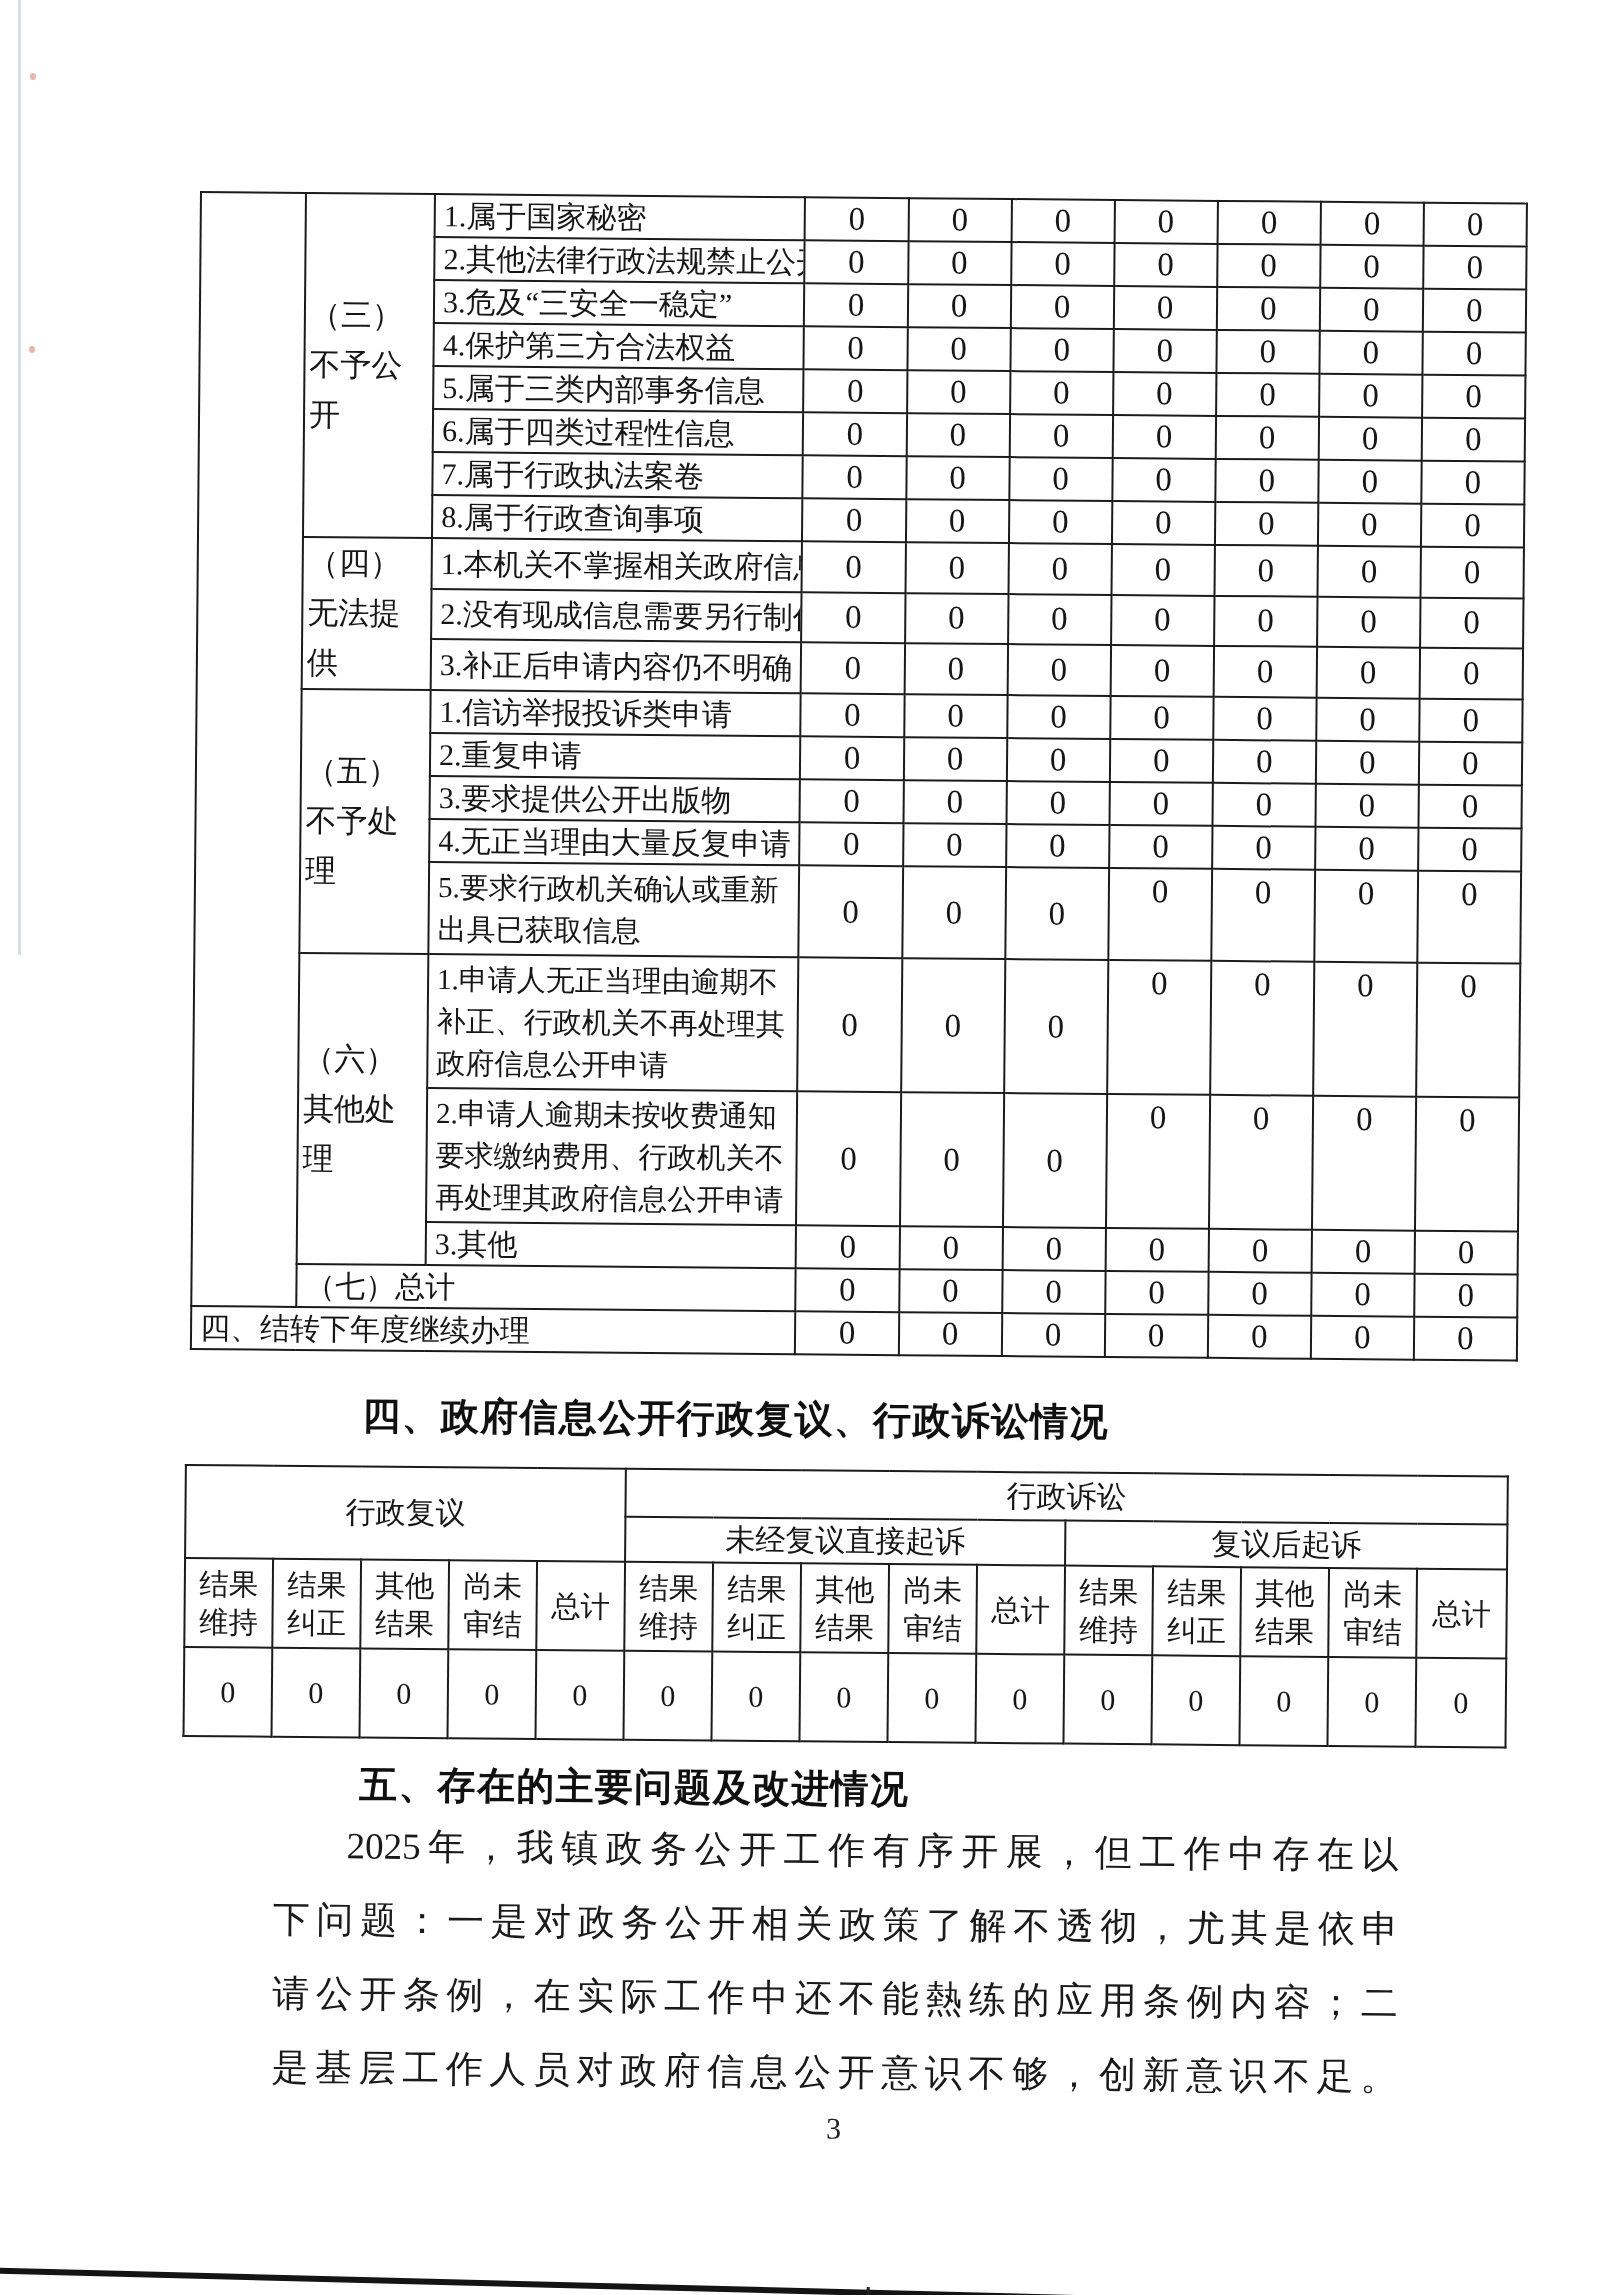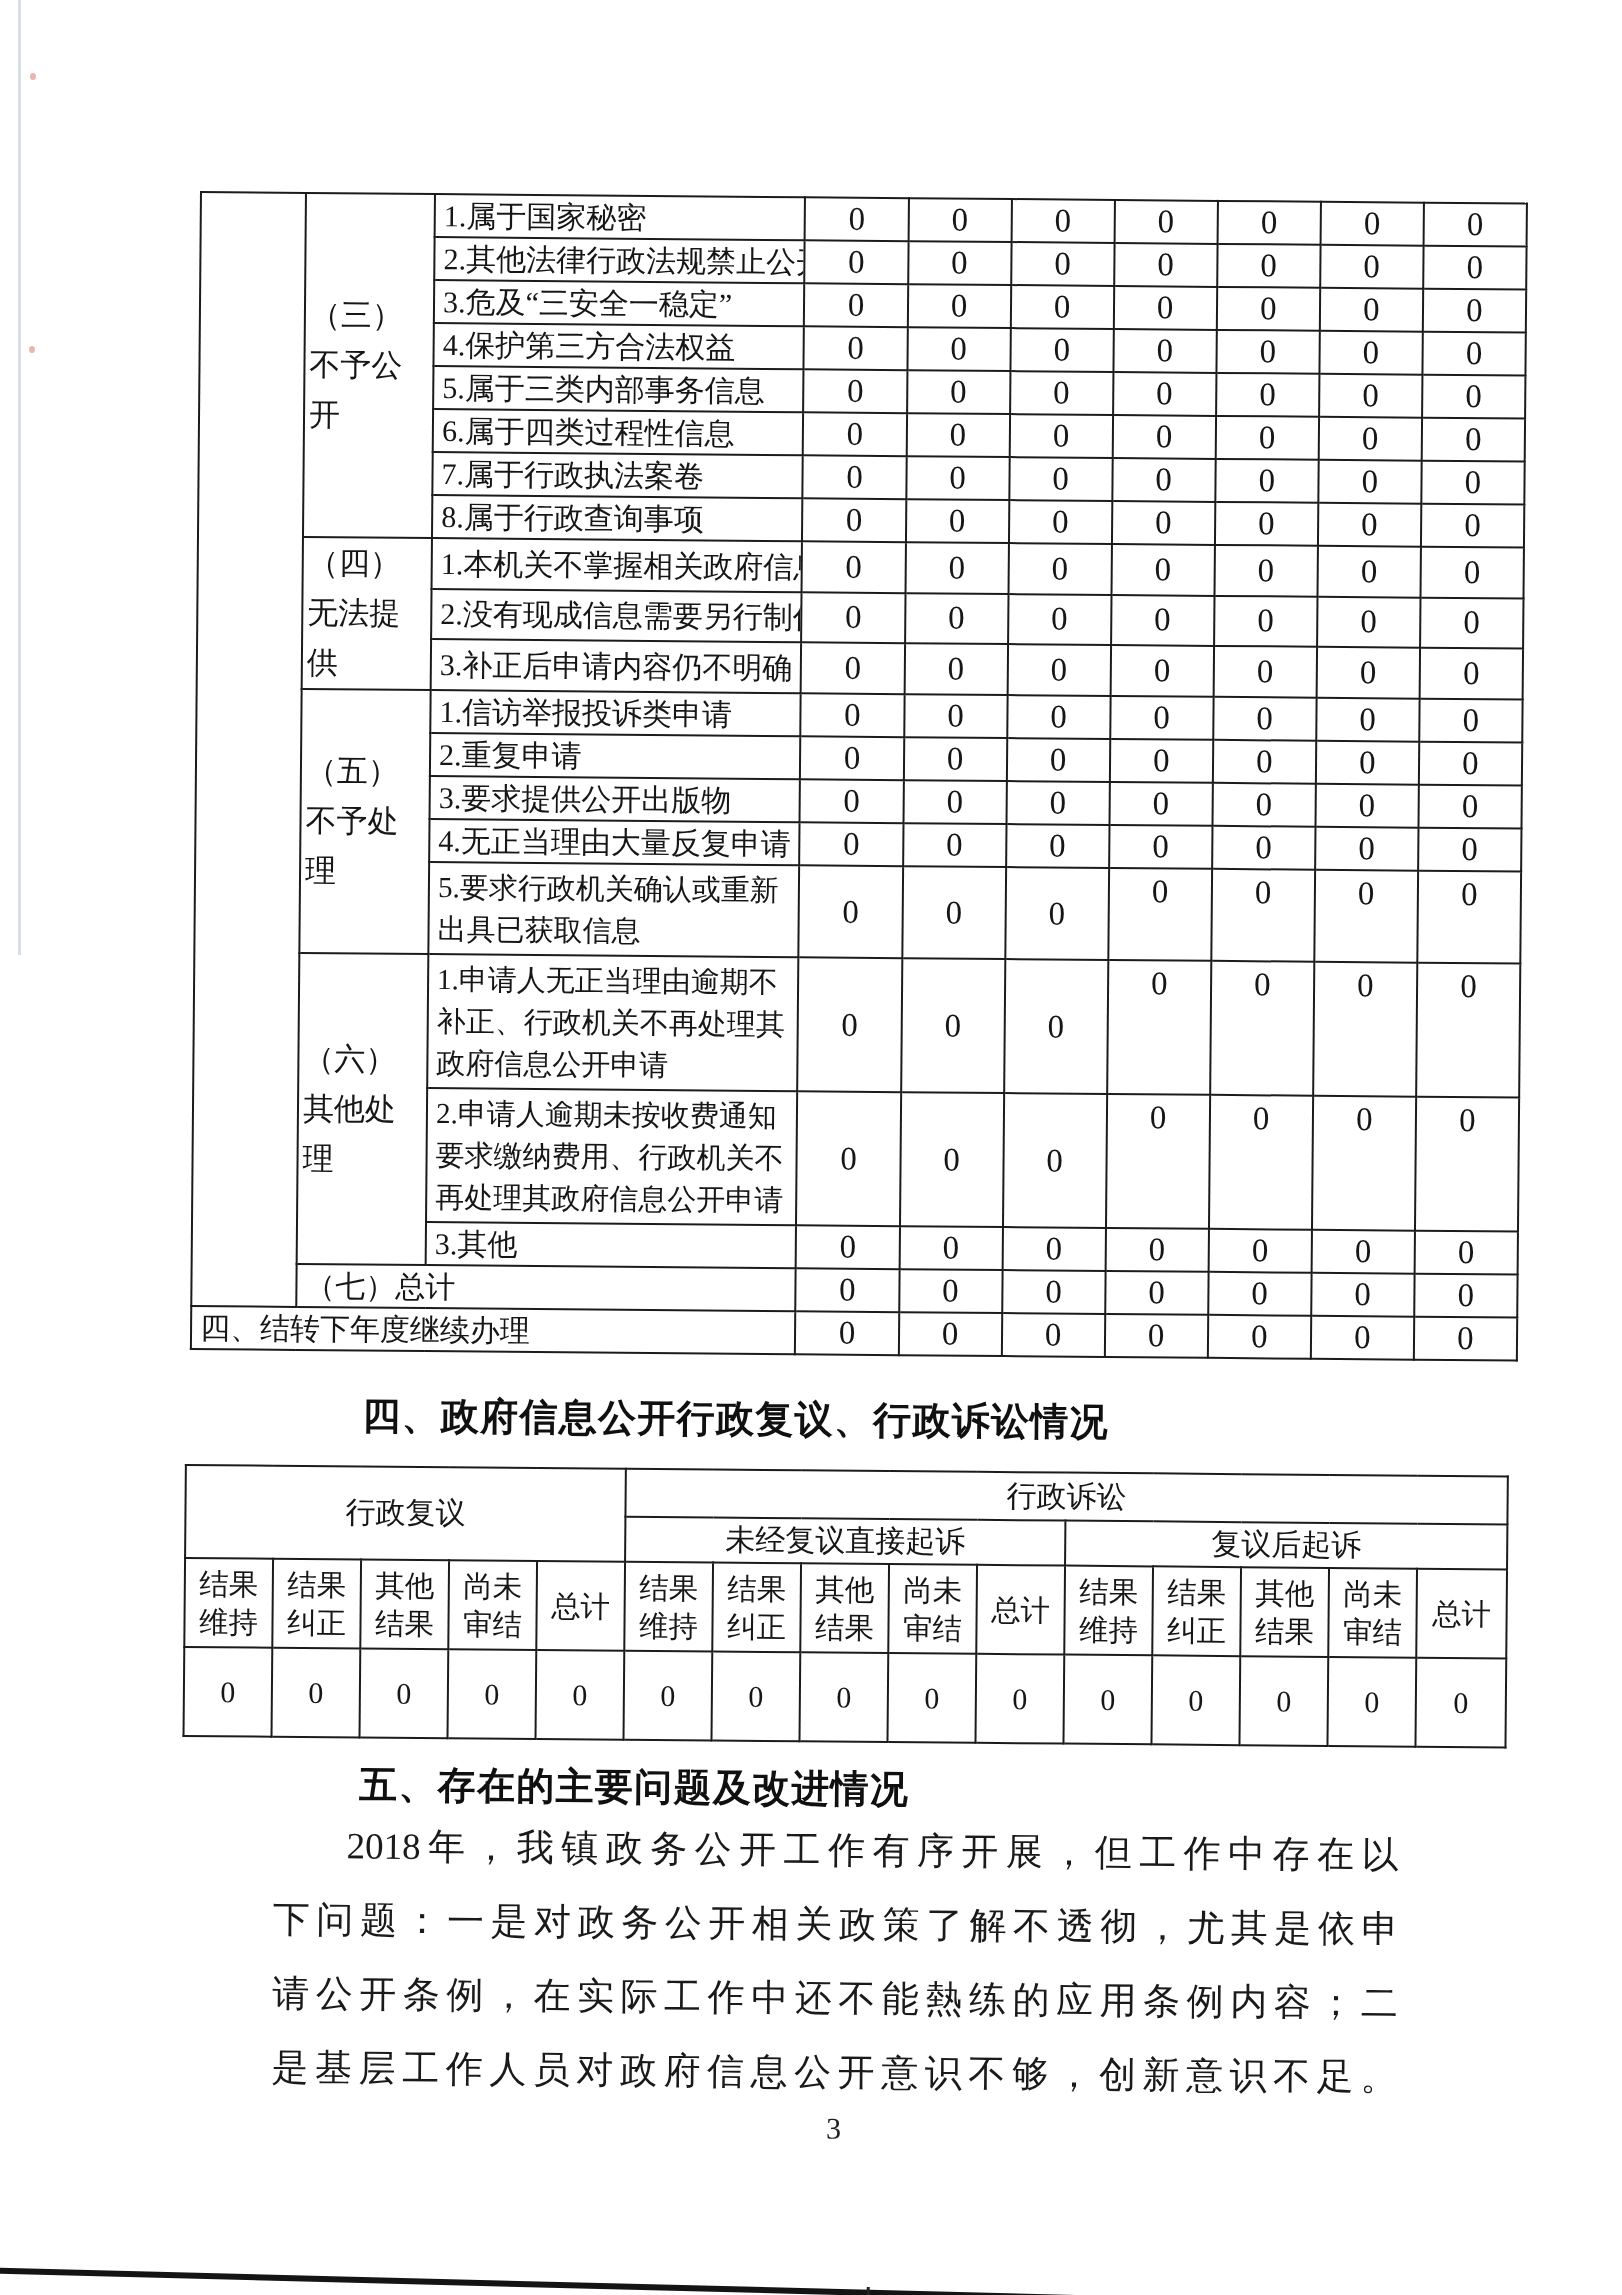--- a/index.html
+++ b/index.html
@@ -355,21 +355,21 @@
           <td class="val">0</td>
           <td class="val">0</td>
           <td class="val">0</td>
         </tr>
       </tbody>
   </table>
 
   <div class="heading" id="h5">五、存在的主要问题及改进情况</div>
 
   <div class="para-line" id="pl0">
-      <span>2018</span>
+      <span>2025</span>
       <span>年</span>
       <span>，</span>
       <span>我</span>
       <span>镇</span>
       <span>政</span>
       <span>务</span>
       <span>公</span>
       <span>开</span>
       <span>工</span>
       <span>作</span>

